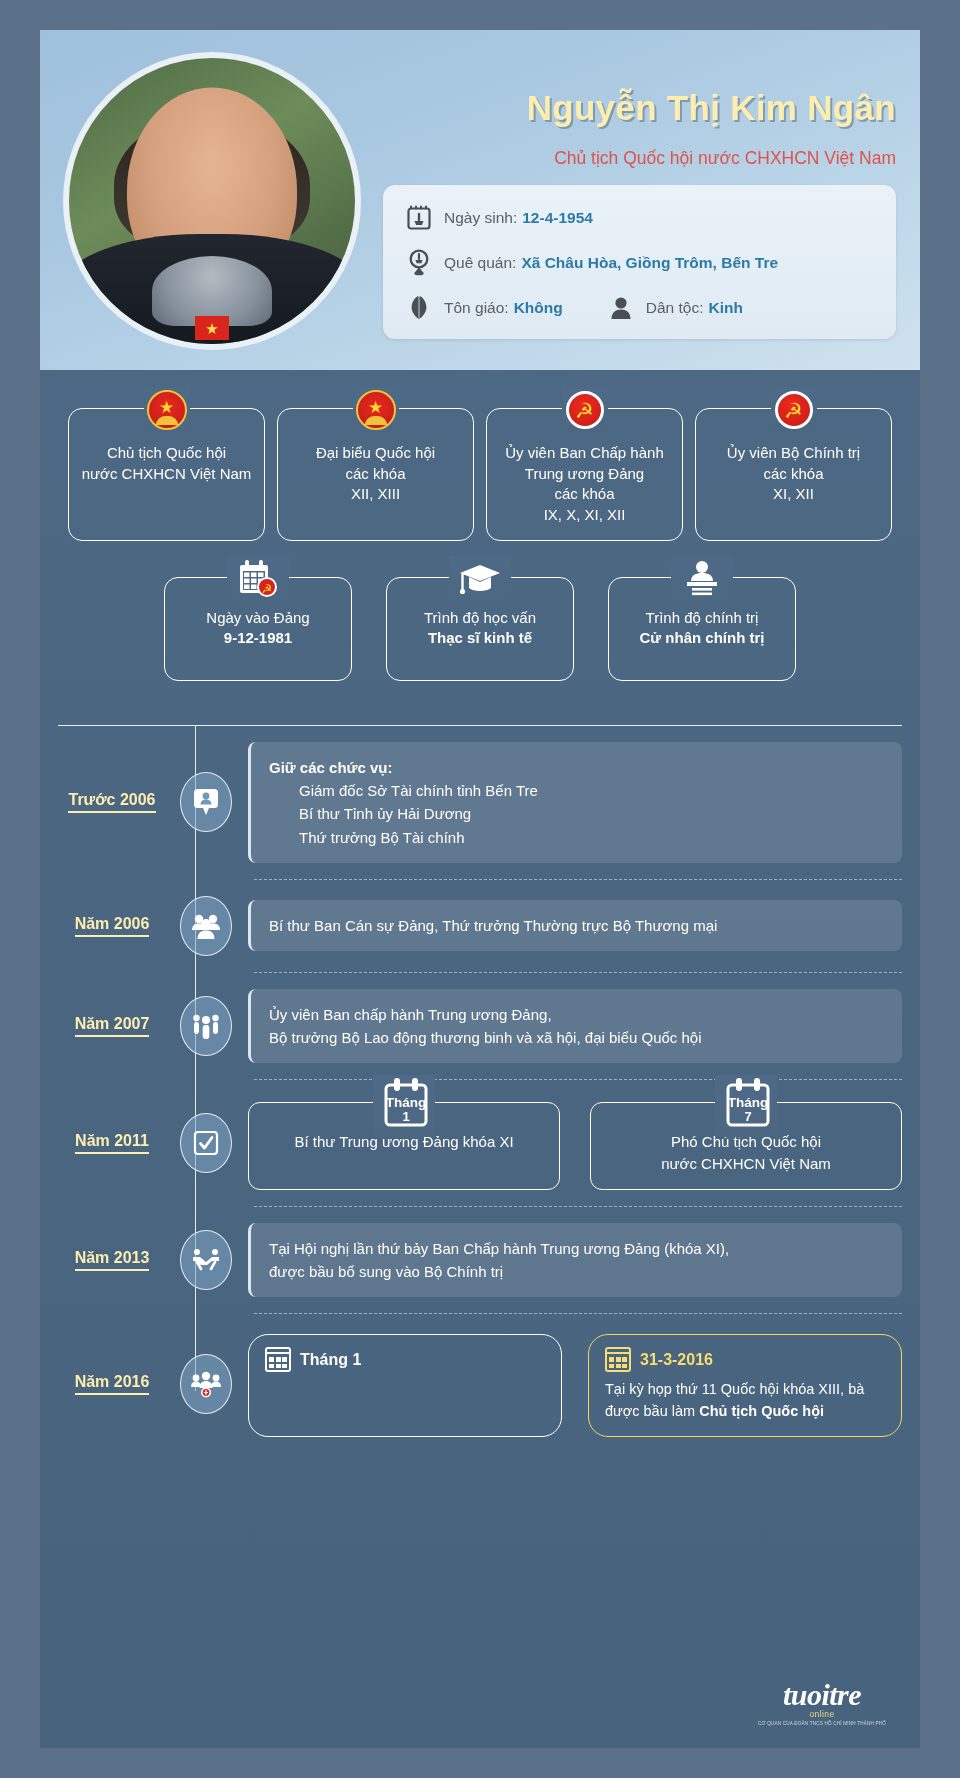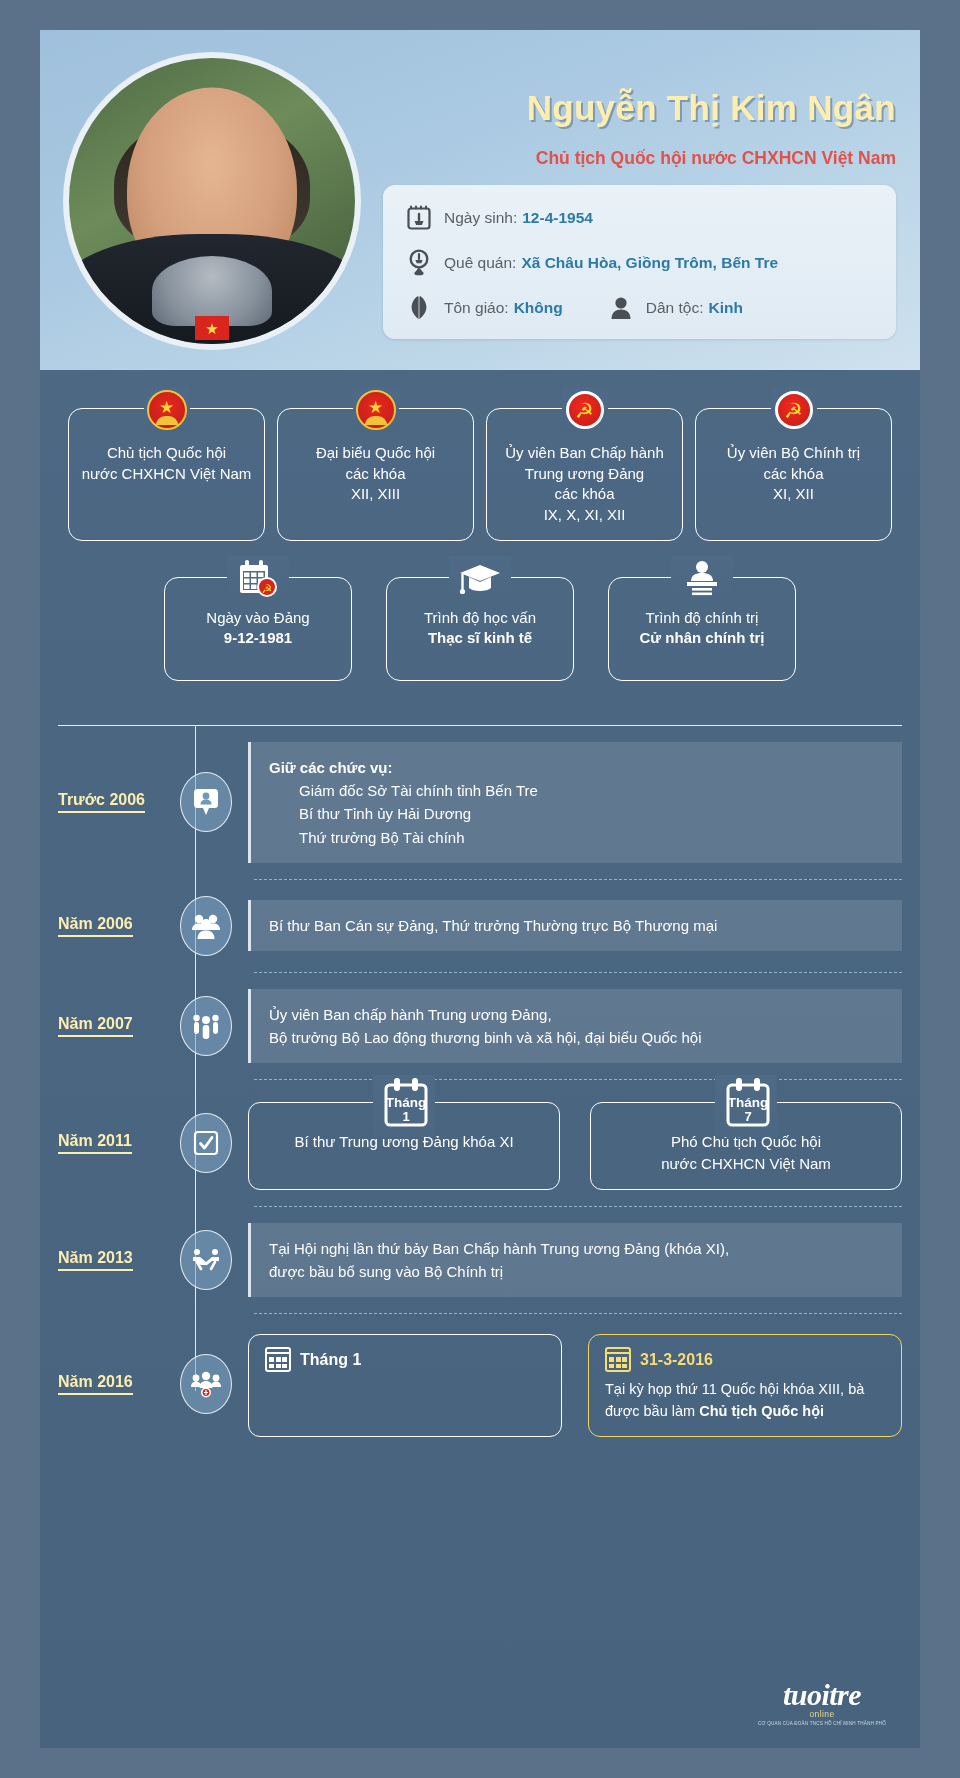--- a/index.html
+++ b/index.html
@@ -89,21 +89,21 @@
     font-weight: bold;
     color: #fbeeb0;
     letter-spacing: .3px;
     text-shadow: 2px 2px 0 rgba(70,90,110,.45);
   }
   .hdr-sub {
     position: absolute;
     right: 24px; top: 118px;
     text-align: center;
     font-size: 17.5px;
-    font-weight: bold;
+    font-weight: normal;
     color: #e0524c;
   }
   .infobox {
     position: absolute;
     left: 343px; right: 24px; top: 155px;
     background: linear-gradient(180deg,#eaf2f8 0%, #dfeaf3 100%);
     border-radius: 12px;
     padding: 18px 22px 16px 22px;
     box-shadow: 0 1px 3px rgba(60,90,120,.18);
   }
@@ -192,21 +192,21 @@
     padding: 16px 0;
   }
   .tl-sep {
     margin-left: 196px;
     border-top: 1.6px dashed #8fb5cf;
     height: 0;
   }
   .tl-year {
     width: 122px;
     flex: 0 0 122px;
-    text-align: left;
+    text-align: center;
     padding-right: 14px;
     color: #fbeeb0;
     font-size: 16px;
     font-weight: bold;
   }
   .tl-year span {
     border-bottom: 2px solid #fbeeb0;
     padding-bottom: 2px;
     display: inline-block;
   }
@@ -223,21 +223,21 @@
   }
   .tl-node svg { display: block; }
   .tl-body { flex: 1 1 auto; }
   .tl-box {
     background: rgba(255,255,255,.12);
     border-left: 3px solid #dde6ee;
     padding: 14px 18px;
     color: #ffffff;
     font-size: 15px;
     line-height: 1.55;
-    border-radius: 0;
+    border-radius: 8px;
   }
   .tl-box .b { font-weight: bold; }
   .tl-box .indent { padding-left: 30px; }
 
   .subcards { display: flex; gap: 30px; padding-top: 6px; }
   .subcard {
     position: relative;
     border: 1.4px solid #ffffff;
     border-radius: 12px;
     padding: 28px 16px 14px 16px;
@@ -254,21 +254,21 @@
     transform: translateX(-50%);
     width: 62px;
     background: linear-gradient(180deg,#4e6a86,#4b6782);
     padding: 0 4px;
   }
 
   
   .box2016 { display: flex; gap: 26px; padding-top: 4px; }
   .b16 {
     border: 1.5px solid #ffffff;
-    border-radius: 12px;
+    border-radius: 20px;
     padding: 12px 16px 14px 16px;
     color: #ffffff;
     font-size: 14.5px;
     line-height: 1.52;
     flex: 1 1 0;
   }
   .b16.gold { border-color: #f3d65e; }
   .b16 .head {
     display: flex; align-items: center; gap: 9px;
     margin-bottom: 6px;

